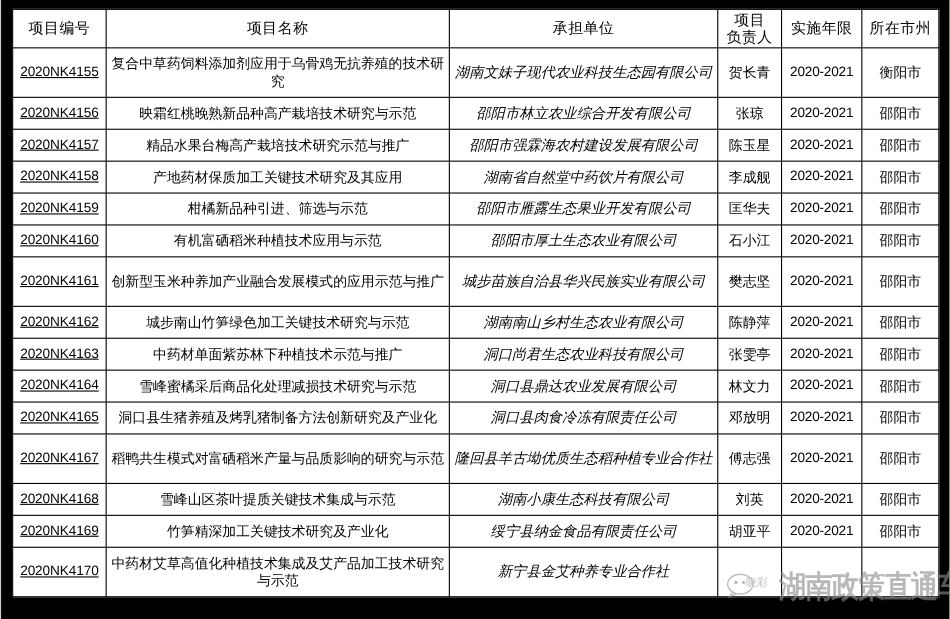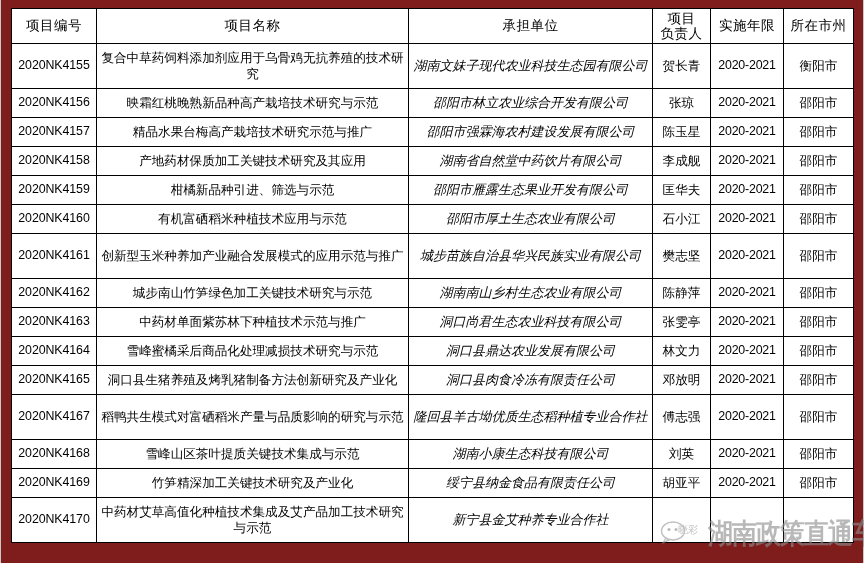--- a/index.html
+++ b/index.html
@@ -14,21 +14,21 @@
     font-family: "Liberation Sans", "DejaVu Sans", sans-serif;
     overflow: hidden;
     position: relative;
   }
   #page {
     position: absolute;
     left: 0;
     top: 0;
     width: 864px;
     height: 563px;
-    background: #7f1d1d;
+    background: #000000;
   }
   
   .page-edge-left {
     position: absolute;
     left: 0px;
     top: 0px;
     width: 1px;
     height: 563px;
     background: #c9c9c9;
   }
@@ -71,20 +71,21 @@
   thead th.two-line {
     line-height: 1.12;
   }
   tbody td {
     font-size: 12.6px;
     height: 24px;
   }
   td.code {
     font-size: 12.4px;
     letter-spacing: -0.1px;
+    text-decoration: underline;
   }
   td.pname {
     font-size: 12.6px;
     padding-left: 6px;
     padding-right: 6px;
   }
   td.unit {
     font-size: 13px;
     font-style: italic;
   }

